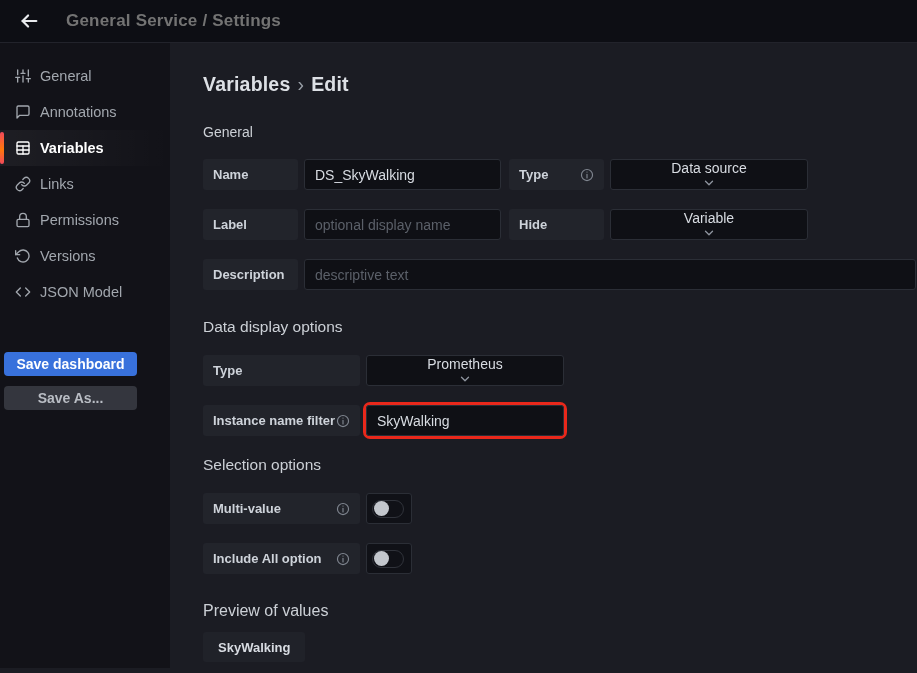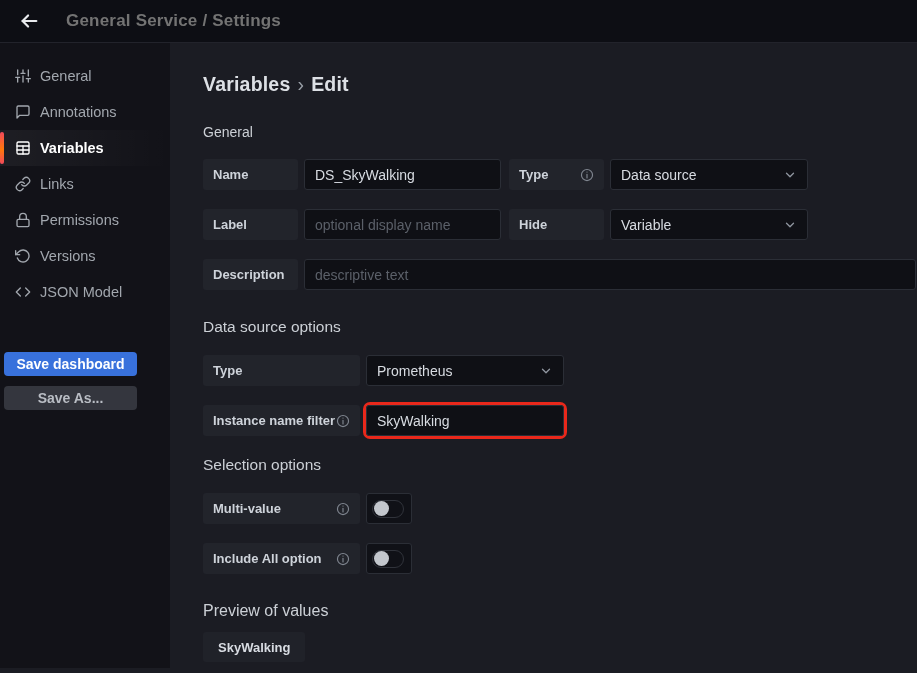--- a/index.html
+++ b/index.html
@@ -52,21 +52,21 @@
   .w-label { width:95px; }
   .w-label2 { width:157px; }
   .form-label .info { margin-left:auto; display:flex; align-items:center; }
 
   .form-input, .select {
     height:31px; background:#0f1015; border:1px solid #2b2e36; border-radius:3px;
     color:#d8dce2; font-size:14px; padding:0 10px;
     font-family:"Liberation Sans", sans-serif; }
   .form-input::placeholder { color:#5b6069; }
   .w-input { width:197px; }
-  .w-input2 { width:198px; }
+  .w-input2 { width:198px;flex-direction:column; }
   .w-desc { width:612px; }
   .right-col { margin-left:8px; }
 
   .select { display:flex; align-items:center; justify-content:space-between;
     cursor:pointer; }
   .select .chev { display:flex; align-items:center; }
 
   .ring { border-radius:4px; box-shadow:0 0 0 3px #e9281b; }
 
   .toggle { width:46px; height:31px; background:#101117; border:1px solid #2b2e36;
@@ -220,21 +220,21 @@
         </span>
       </div>
     </div>
 
     <div class="form-row">
       <div class="form-label w-label">Description</div>
       <input class="form-input w-desc" placeholder="descriptive text" style="">
     </div>
 
     
-    <div class="section-title md">Data source options</div>
+    <div class="section-title md">Data display options</div>
 
     <div class="form-row">
       <div class="form-label w-label2">
         <span>Type</span>
       </div>
       <div class="select w-input2">
         <span>Prometheus</span>
         <span class="chev">
           <svg width="14" height="14" viewBox="0 0 24 24" fill="none" stroke="#9096a0" stroke-width="2.2" stroke-linecap="round" stroke-linejoin="round">
               <polyline points="6 9 12 15 18 9"></polyline>

